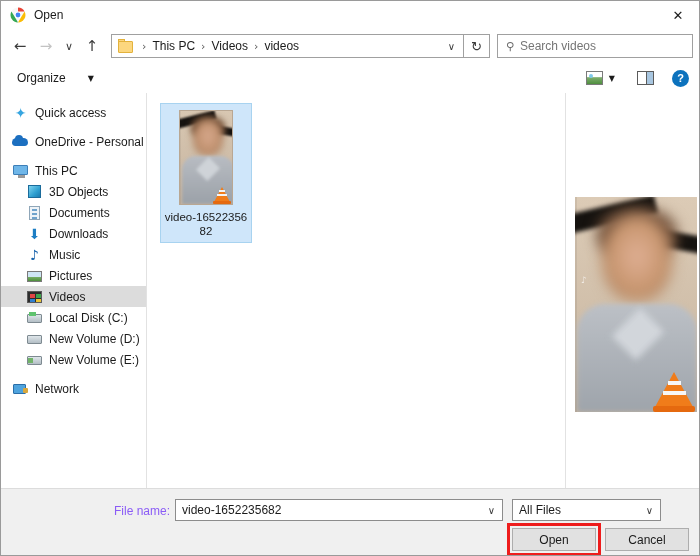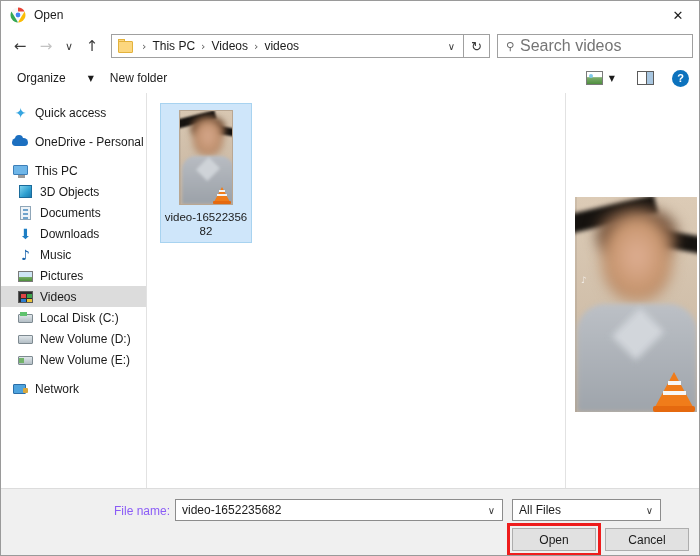--- a/index.html
+++ b/index.html
@@ -156,21 +156,21 @@
   }
   .search-icon {
     width: 20px;
     display: flex; align-items: center; justify-content: center;
     color: #6b6b6b;
     font-size: 11px;
     font-family: "DejaVu Sans", sans-serif;
     margin-left: 2px;
   }
   .search-ph {
-    font-size: 16px;
+    font-size: 12px;
     color: #3c3c3c;
     border: none;
     outline: none;
     background: transparent;
     width: 160px;
     font-family: "Liberation Sans", sans-serif;
     padding: 0;
   }
 
   
@@ -270,21 +270,21 @@
     overflow: hidden;
     padding-top: 9px;
   }
   .nav-row {
     height: 21px;
     display: flex;
     align-items: center;
     padding-left: 11px;
     box-sizing: border-box;
   }
-  .nav-row.indent { padding-left: 16px; }
+  .nav-row.indent { padding-left: 25px; }
   .nav-row.selected { background: #dcdcdc; }
   .nav-row .ic {
     width: 17px; height: 16px;
     margin-right: 6px;
     flex: none;
     position: relative;
   }
   .nav-row .lbl {
     font-size: 12px;
     color: #1b1b1b;
@@ -773,23 +773,20 @@
     <div class="searchbox">
       <span class="search-icon">⚲</span>
       <input class="search-ph" type="text" placeholder="Search videos" style="">
     </div>
   </div>
 
   <div class="toolbar">
     <div class="tb-item first">
       <span>Organize</span>
       <span class="tb-caret">▼</span>
-    </div>
-    <div class="tb-item">
-      <span>New folder</span>
     </div>
     <div class="tb-right">
       <div class="view-icon"></div>
       <span class="view-caret">▼</span>
       <div class="pane-icon"></div>
       <div class="help-icon">?</div>
     </div>
   </div>
 
   <div class="body-area">

